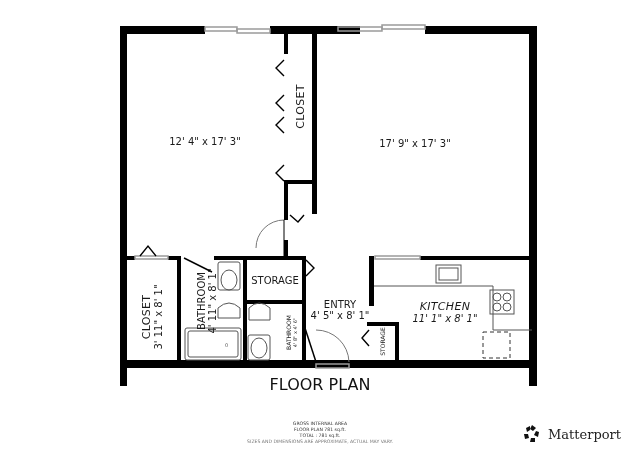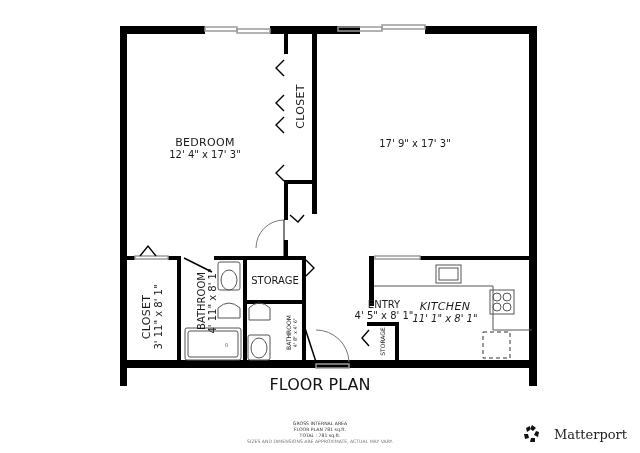--- a/index.html
+++ b/index.html
@@ -7,21 +7,21 @@
     #plan { position: absolute; left: 0; top: 0; }
     .room-label { position: absolute; text-align: center; color: #1a1a1a; white-space: nowrap; }
     .room-name { font-size: 11px; letter-spacing: 0.3px; }
     .room-dim { font-size: 10px; }
     .vert { transform-origin: center center; transform: rotate(-90deg); }
     .small-name { font-size: 6px; }
     .small-dim { font-size: 5px; }
     #title { position: absolute; left: 0; width: 640px; top: 375px; text-align: center; font-size: 16px; color: #111; }
     #area { position: absolute; left: 0; width: 640px; top: 421px; text-align: center; font-size: 4.6px; color: #333; line-height: 6px; }
     #disclaimer { color: #777; }
-    #brand { position: absolute; left: 522px; top: 424px; display: flex; align-items: center; gap: 12px; }
+    #brand { position: absolute; left: 522px; top: 424px; display: flex; align-items: center; gap: 6px; }
     #brand-name { font-family: "DejaVu Serif", serif; font-size: 13px; color: #222; }
   </style>
 </head>
 <body>
 
 <svg id="plan" width="640" height="453" viewBox="0 0 640 453">
   <g fill="#000">
 
     <rect x="120" y="26" width="85" height="8"></rect>
     <rect x="270" y="26" width="90" height="8"></rect>
@@ -101,21 +101,20 @@
     <rect x="490" y="290" width="24" height="24"></rect>
     <circle cx="497" cy="297" r="4"></circle>
       <circle cx="507" cy="297" r="4"></circle>
     <circle cx="497" cy="307" r="4"></circle>
       <circle cx="507" cy="307" r="4"></circle>
     <rect x="483" y="332" width="27" height="26" stroke-dasharray="4,3" stroke="#333"></rect>
   </g>
 </svg>
 
 <div class="room-label" style="left:150px; top:136px; width:110px;">
-  <div class="room-name">BEDROOM</div>
   <div class="room-dim">12' 4" x 17' 3"</div>
 </div>
 
 <div class="room-label vert" style="left:270px; top:100px; width:60px;">
   <div class="room-name">CLOSET</div>
 </div>
 
 <div class="room-label" style="left:345px; top:138px; width:140px;">
   <div class="room-dim">17' 9" x 17' 3"</div>
 </div>
@@ -132,21 +131,21 @@
 
 <div class="room-label" style="left:248px; top:275px; width:54px;">
   <div class="room-dim">STORAGE</div>
 </div>
 
 <div class="room-label vert" style="left:266px; top:326px; width:50px;">
   <div class="small-name">BATHROOM</div>
   <div class="small-dim">4' 8" x 4' 6"</div>
 </div>
 
-<div class="room-label" style="left:310px; top:299px; width:60px;margin-left:44px;">
+<div class="room-label" style="left:310px; top:299px; width:60px;">
   <div class="room-dim">ENTRY</div>
   <div class="room-dim">4' 5" x 8' 1"</div>
 </div>
 
 <div class="room-label" style="left:400px; top:300px; width:90px;font-style:italic;">
   <div class="room-name">KITCHEN</div>
   <div class="room-dim">11' 1" x 8' 1"</div>
 </div>
 
 <div class="room-label vert" style="left:362px; top:338px; width:40px;">

